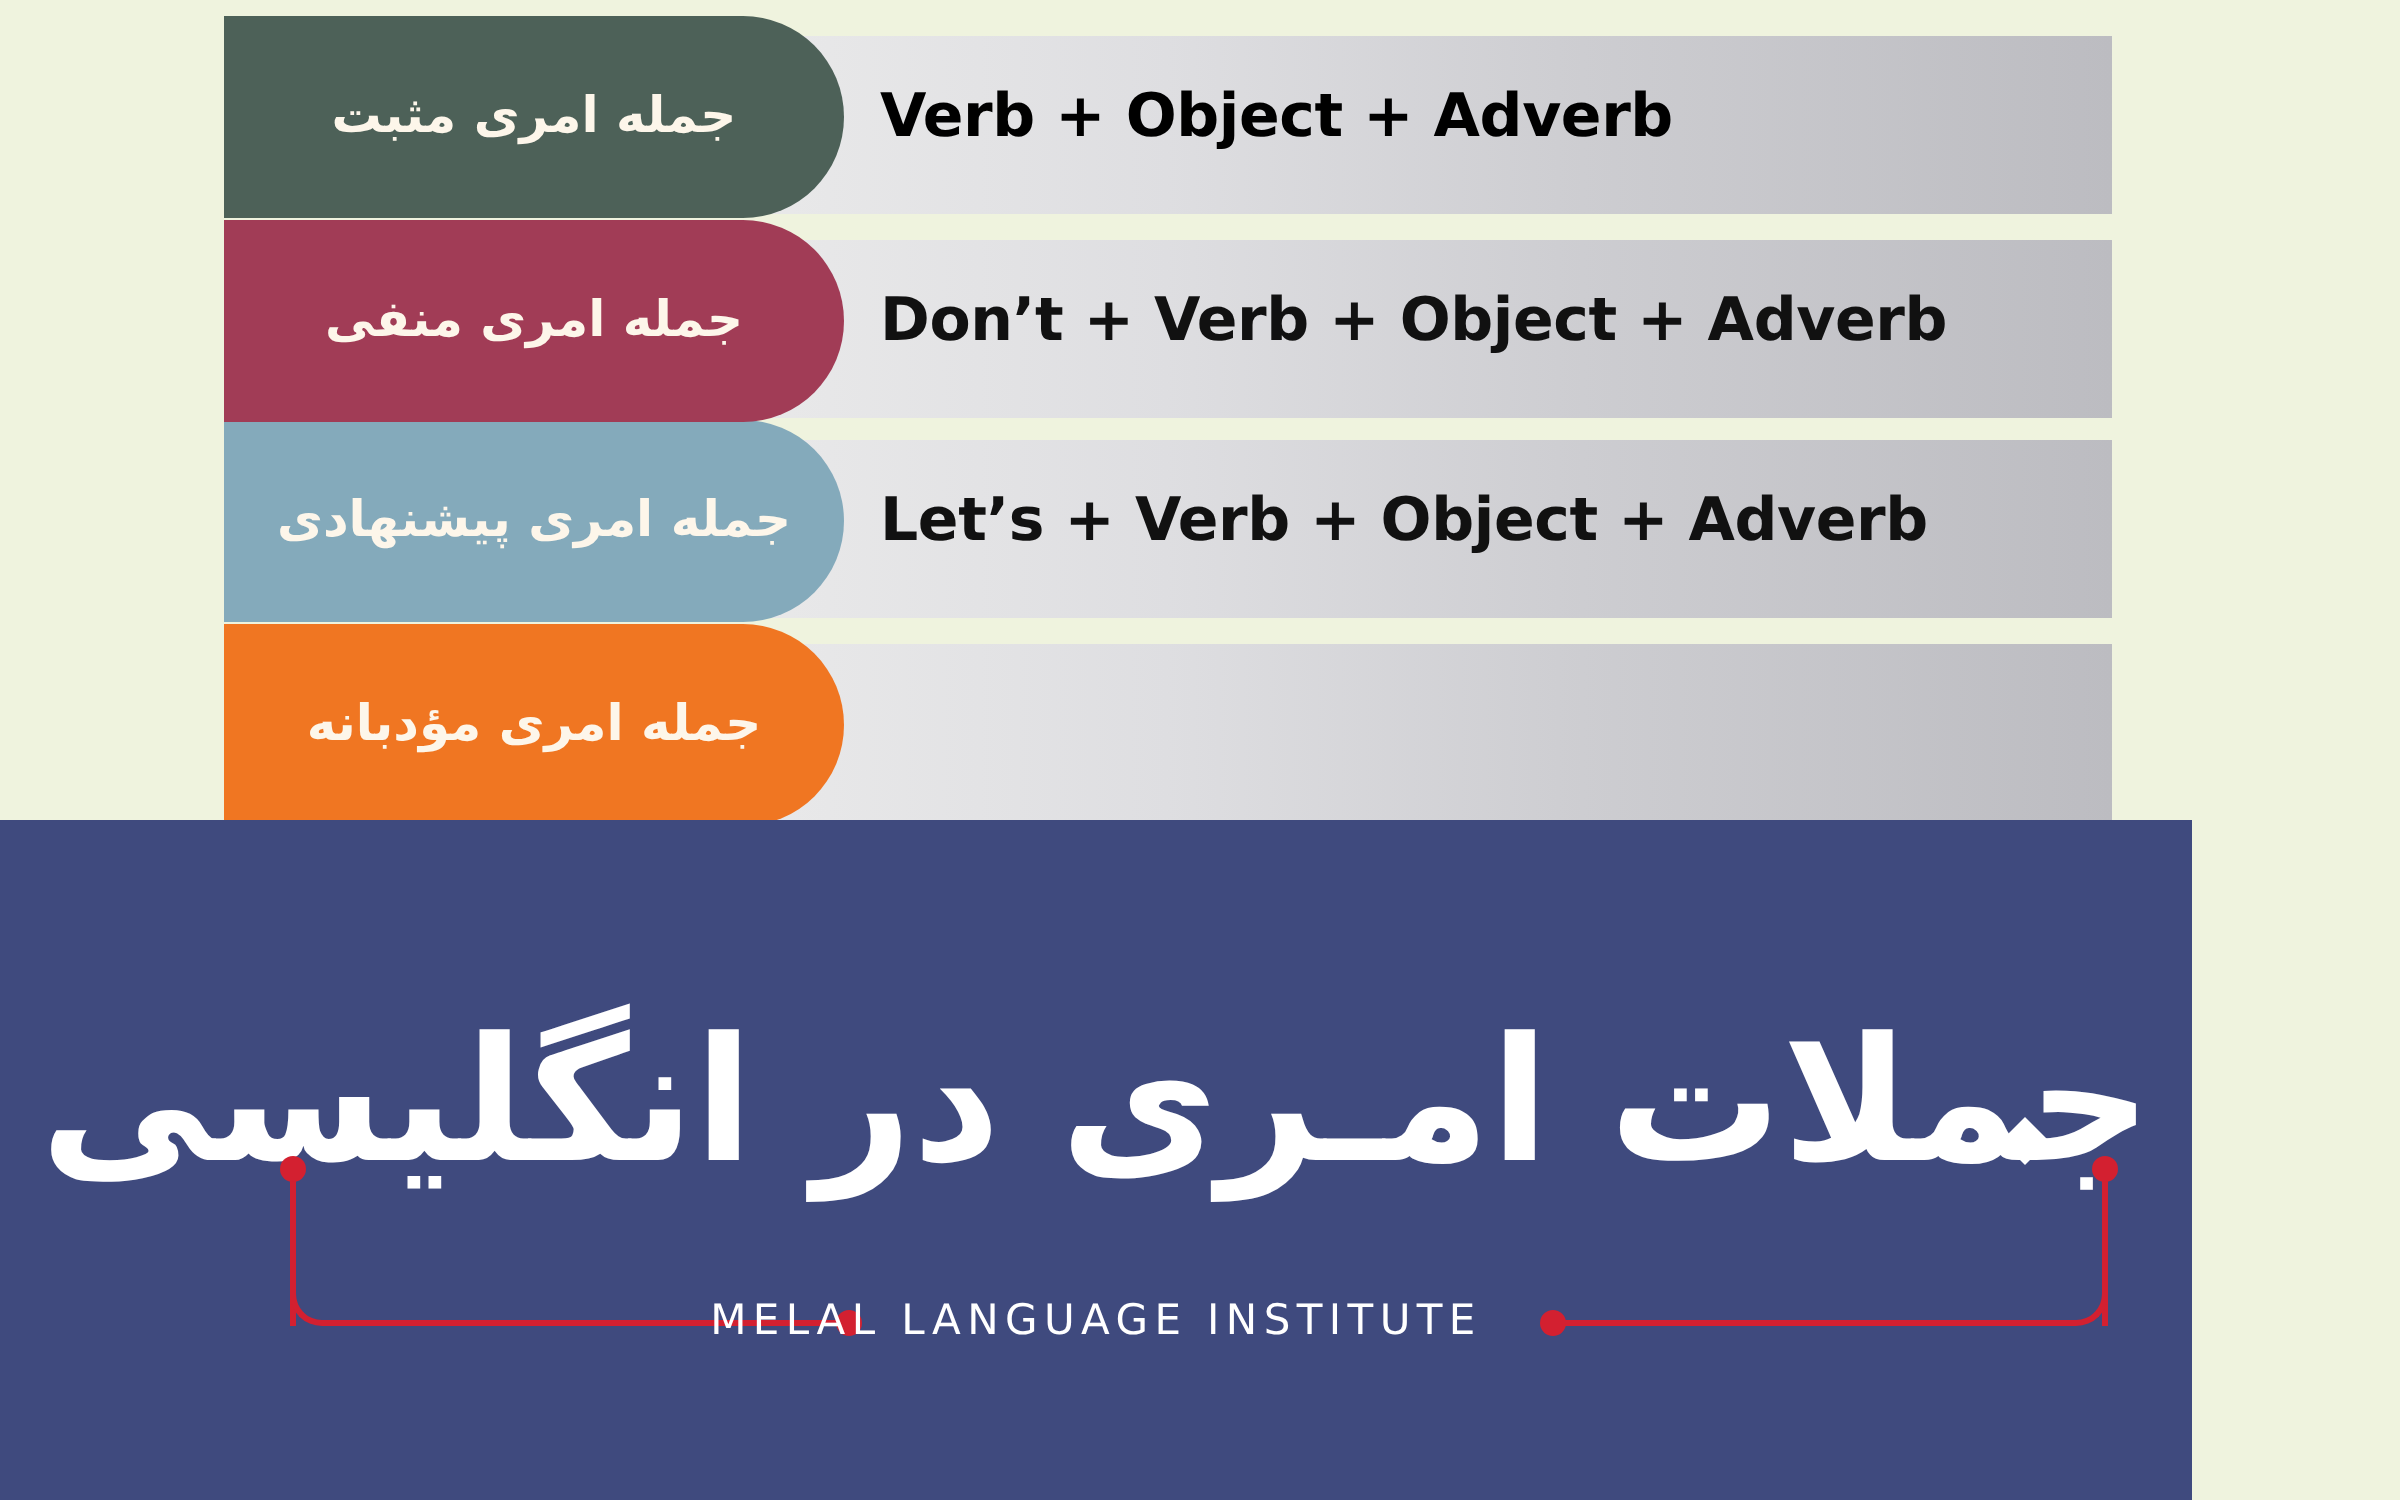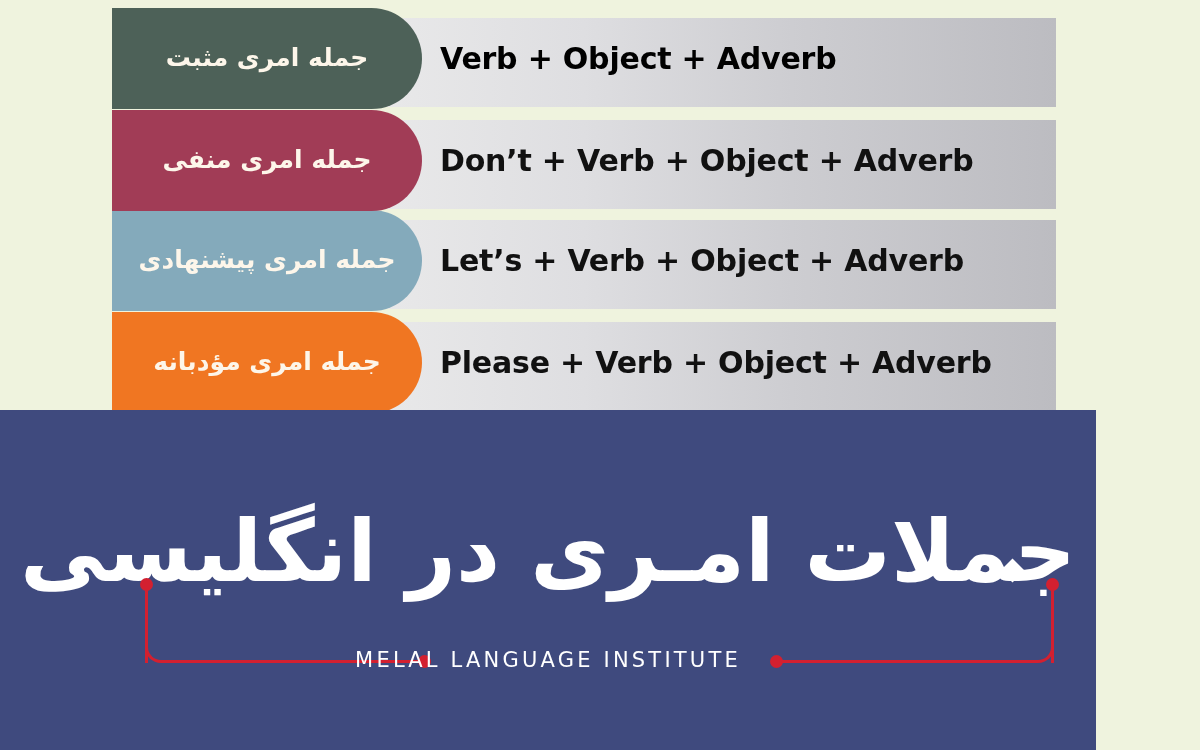--- a/index.html
+++ b/index.html
@@ -193,21 +193,20 @@
       <span class="pill-label" style="color: rgb(253, 246, 234);">جمله امری منفی</span>
     </div>
     <div class="formula" style="color: rgb(17, 17, 17);">Don’t + Verb + Object + Adverb</div>
   </div>
 
   <div class="row" style="top:312px;">
     <div class="bar" style="background: linear-gradient(to right, rgb(247, 247, 247) 0%, rgb(236, 236, 236) 22%, rgb(222, 222, 225) 50%, rgb(205, 205, 209) 72%, rgb(188, 188, 193) 100%);"></div>
     <div class="pill" id="pill-3" style="background: rgb(240, 118, 34);">
       <span class="pill-label" style="color: rgb(253, 246, 234);">جمله امری مؤدبانه</span>
     </div>
-    <div class="formula" style="color: rgb(17, 17, 17);">Please + Verb + Object + Adverb</div>
   </div>
 
 </div>
 
 <div id="banner" style="background: rgb(63, 74, 126);">
 
   <div id="banner-title">جملات امـری در انگلیسی</div>
 
   <div class="diamond diamond-r"></div>
 

